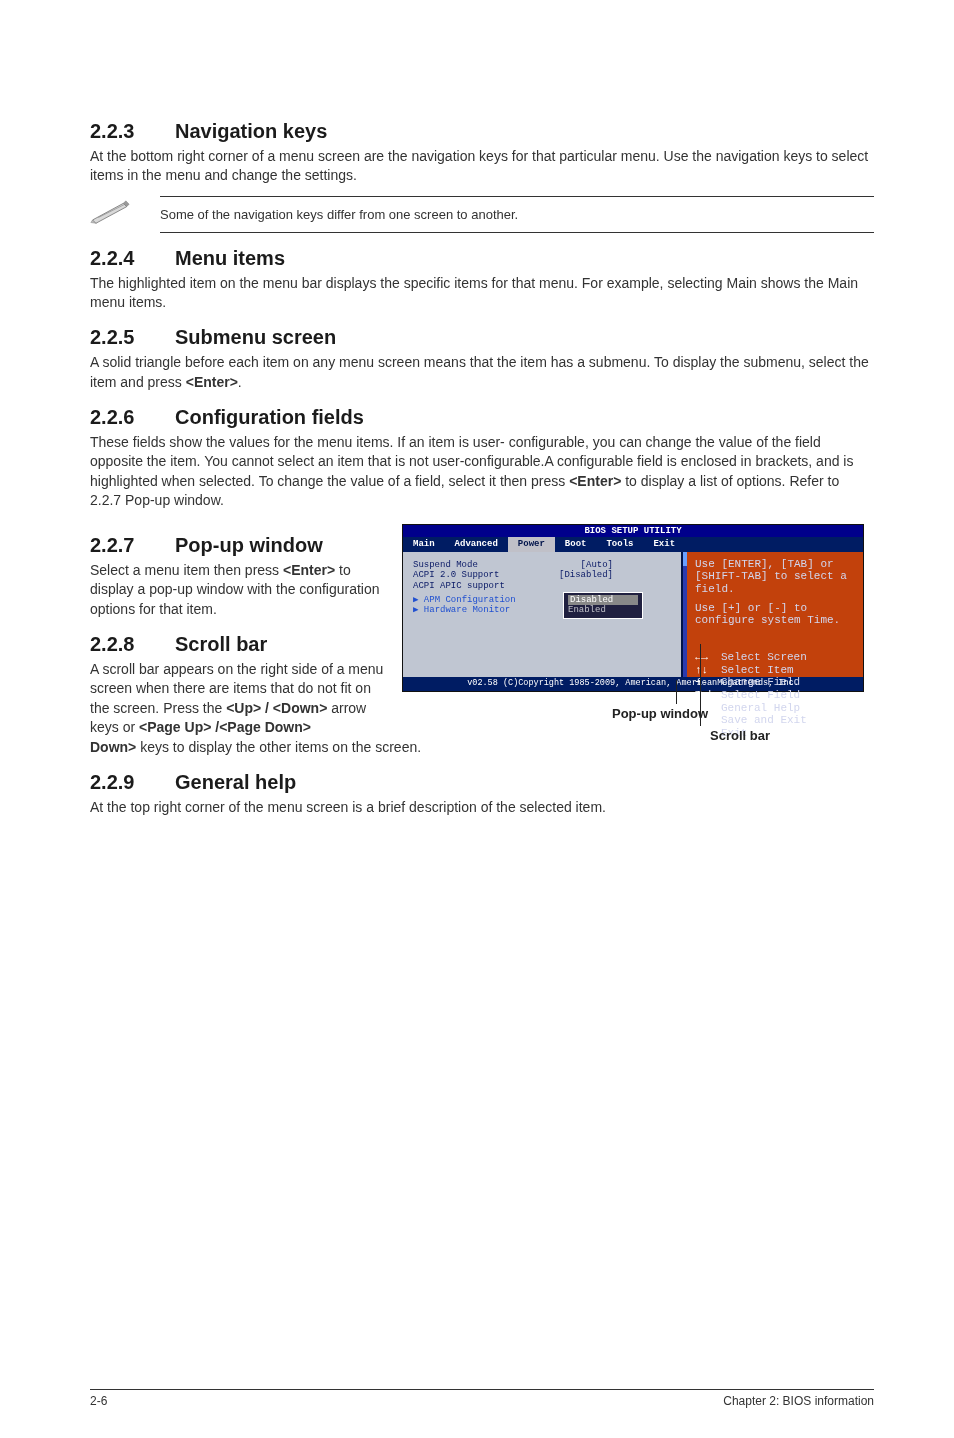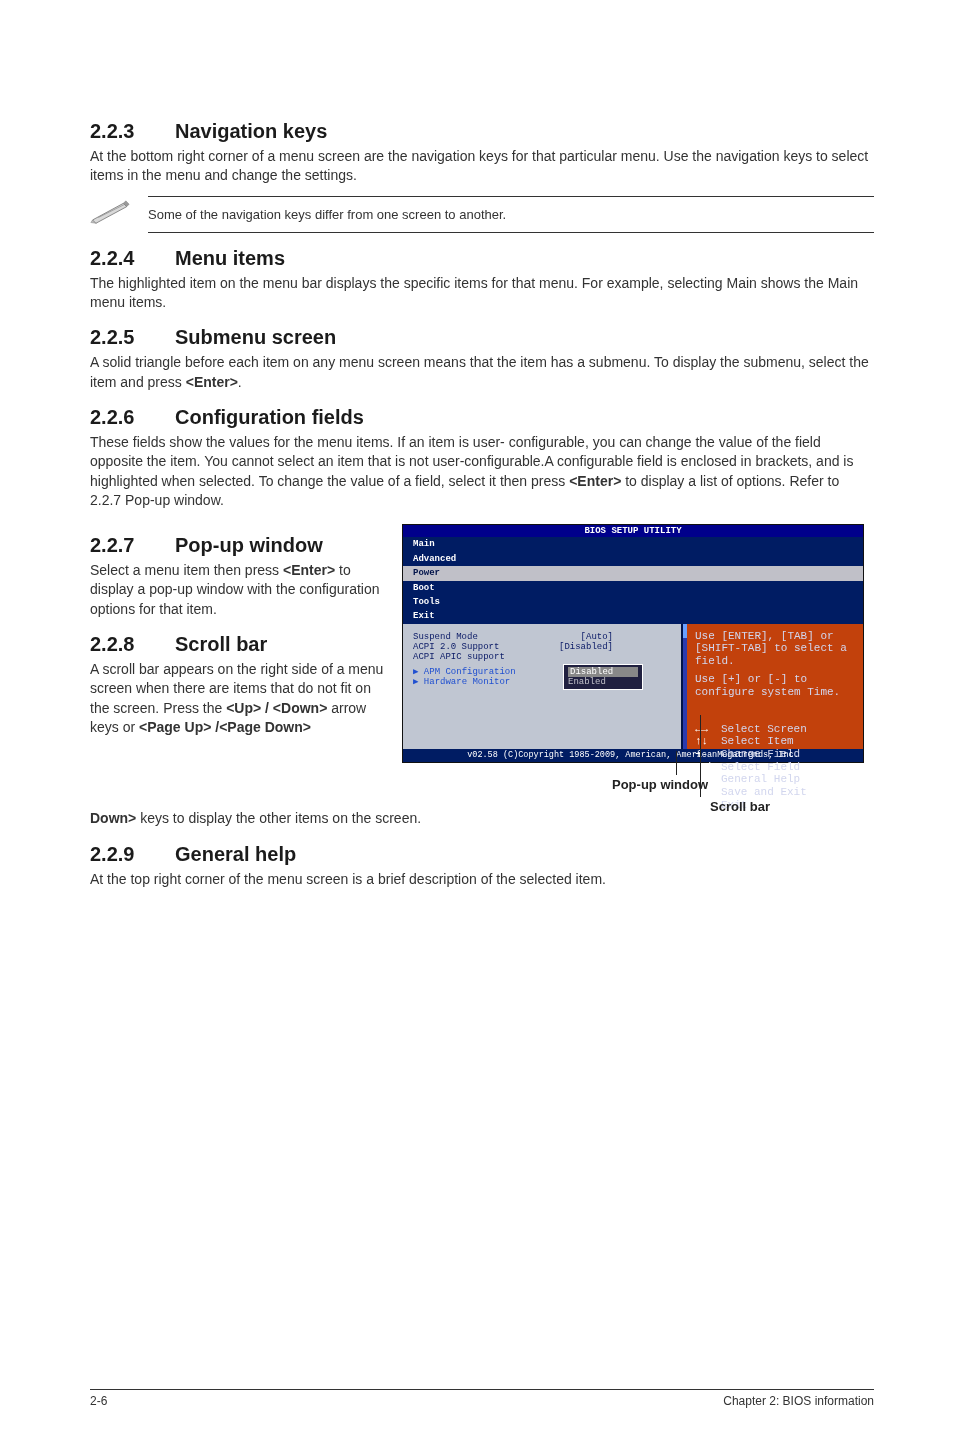--- a/index.html
+++ b/index.html
@@ -37,21 +37,21 @@
   p.body {
     font-size: 14px;
     line-height: 1.38;
     margin: 4px 0 10px 0;
     color: #333;
   }
   .note-row {
     display: flex;
     align-items: flex-start;
     margin: 10px 0 8px 0;
-    gap: 18px;
+    gap: 30px;
     justify-content: flex-end;
   }
   .pencil-icon svg {
     width: 40px;
     height: 28px;
   }
   .note-box {
     flex: 1;
     border-top: 1px solid #333;
     border-bottom: 1px solid #333;
@@ -88,21 +88,20 @@
     color: #fff;
     padding: 1px 0;
     font-weight: bold;
     font-size: 9px;
   }
   .bios-tabs {
     display: flex;
     background: #001c63;
     color: #fff;
     font-weight: bold;
-    flex-direction: column;
   }
   .bios-tab {
     padding: 2px 10px;
     font-size: 9px;
   }
   .bios-tab.active {
     background: #c0c0c8;
     color: #00134a;
   }
   .bios-body {

